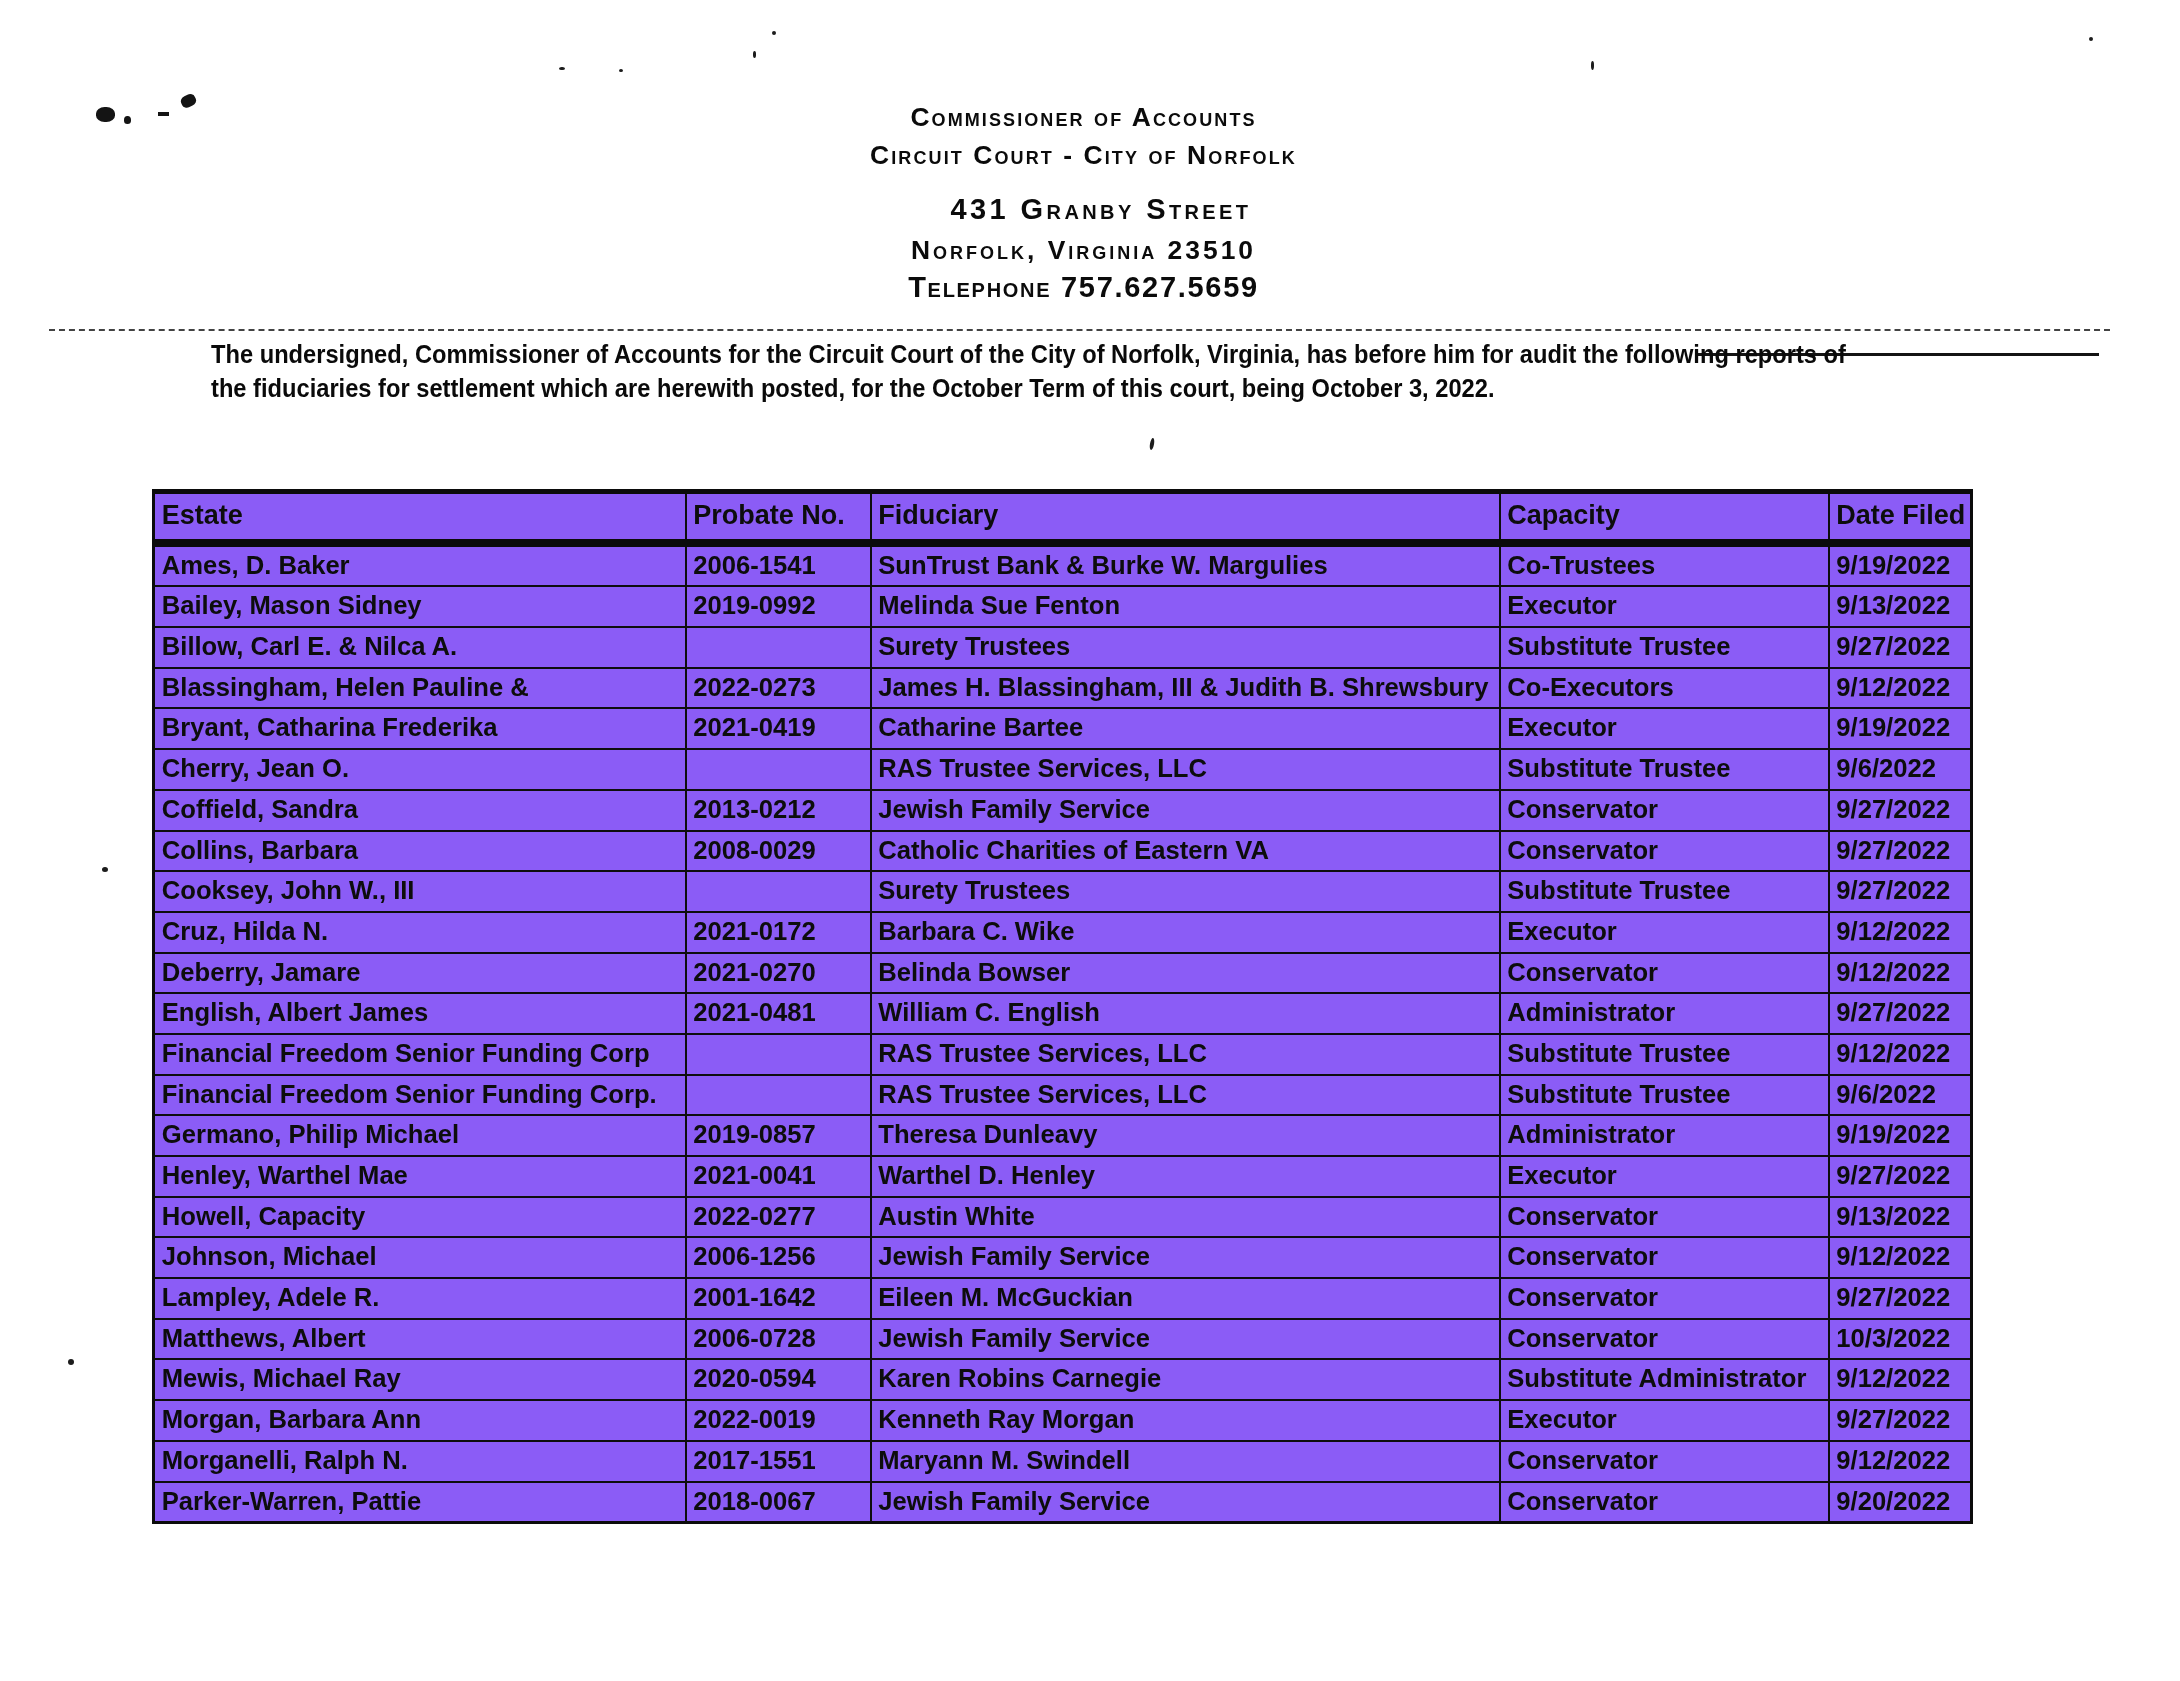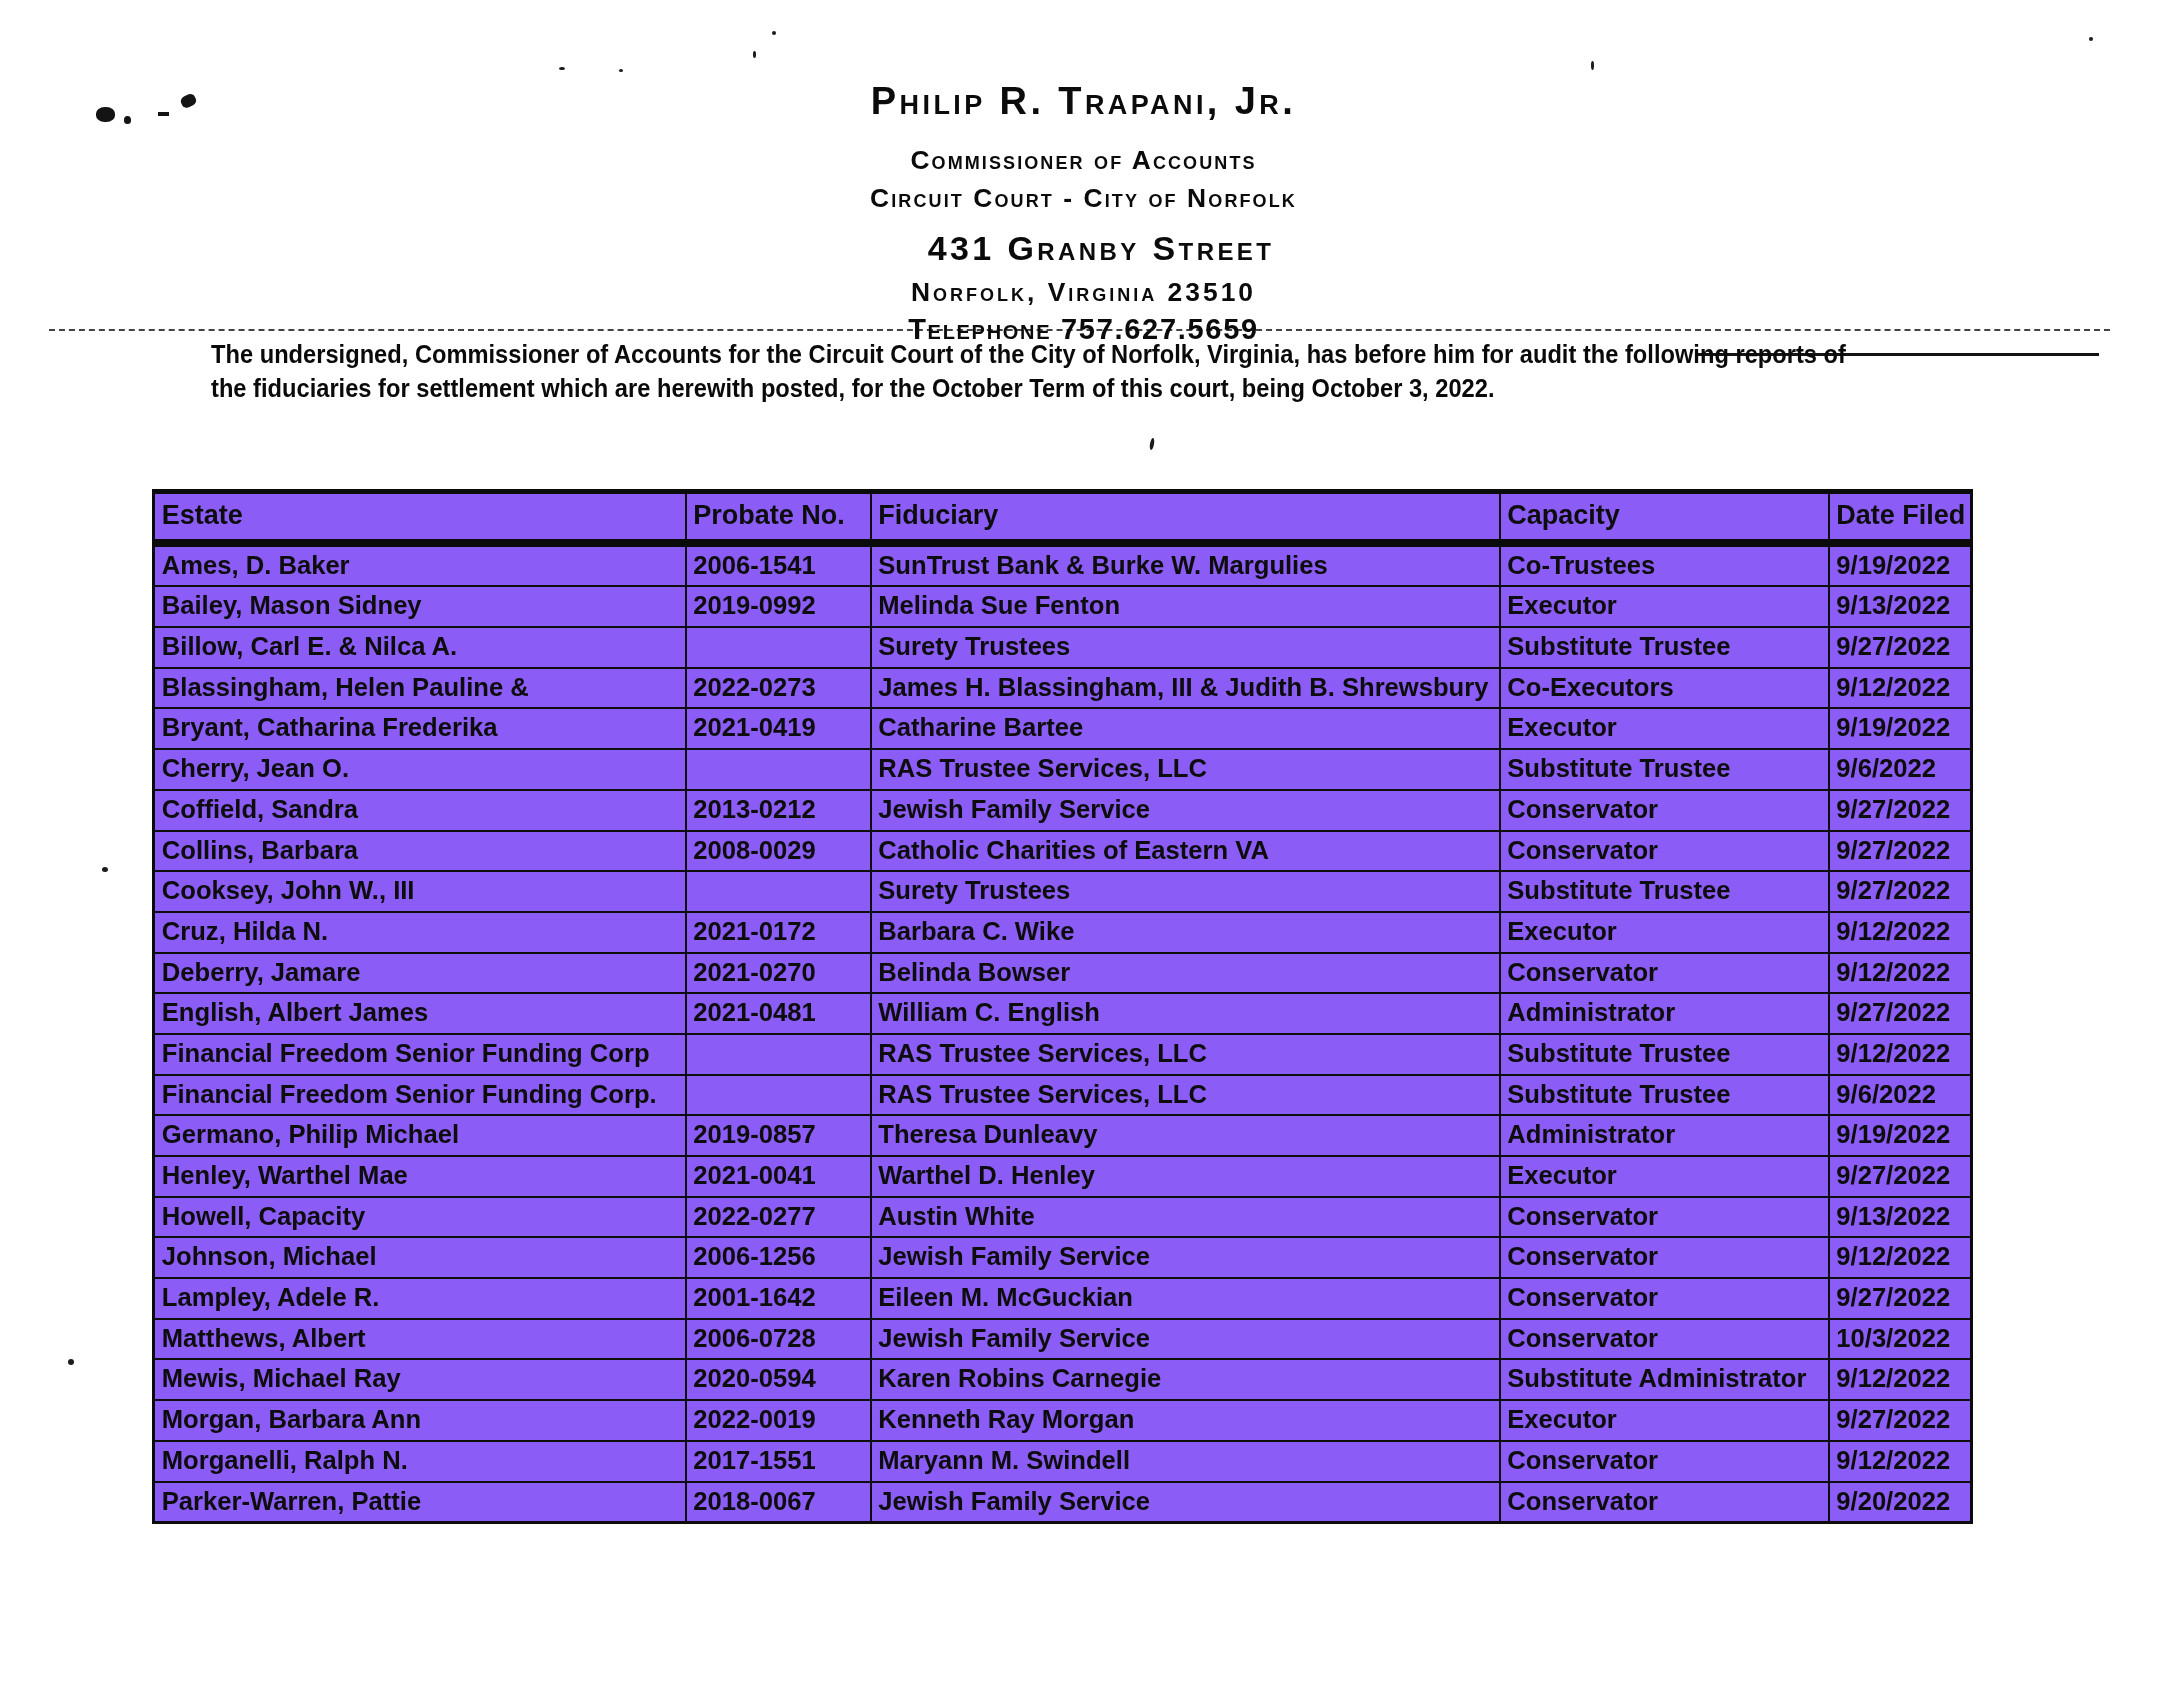--- a/index.html
+++ b/index.html
@@ -20,21 +20,21 @@
     left: 0;
     width: 2167px;
     text-align: center;
     font-variant: small-caps;
     font-weight: 700;
     color: #0b0b0b;
   }
   .lh-name    { font-size: 38px; letter-spacing: 3.4px; }
   .lh-title   { font-size: 26.4px; letter-spacing: 2.1px; margin-top: 22px; }
   .lh-court   { font-size: 26.4px; letter-spacing: 2.1px; margin-top: 6.8px; }
-  .lh-address { font-size: 34px; letter-spacing: 3.4px;   margin-top: 15px; padding-left: 35px; }
+  .lh-address { font-size: 29px; letter-spacing: 3.4px;   margin-top: 22px; padding-left: 35px; }
   .lh-city    { font-size: 26.4px; letter-spacing: 3px; margin-top: 9px; }
   .lh-phone   { font-size: 29px; letter-spacing: 1.7px;   margin-top: 5.1px; }
 
   
   .notice {
     position: absolute;
     left: 211px;
     top: 337px;
     font-size: 25.6px;
     font-weight: 600;
@@ -106,21 +106,20 @@
   <div class="speck" style="top:61px; left:1591px; width:3.4px; height:9.4px;"></div>
   <div class="speck" style="top:37px; left:2089px; width:4.3px; height:4.3px;"></div>
   <div class="speck" style="top:438px; left:1150px; width:4.3px; height:12px; transform:rotate(10deg);"></div>
   <div class="speck" style="top:511px; left:394px; width:5.1px; height:5.1px;"></div>
   <div class="speck" style="top:867px; left:102px; width:6px; height:5.1px;"></div>
   <div class="speck" style="top:1359px; left:68px; width:6px; height:6px;"></div>
   <div class="speck" style="top:1095px; left:1254px; width:4.3px; height:10.2px;"></div>
   <div class="speck" style="top:1187px; left:1259px; width:4.3px; height:8.5px;"></div>
 
   <header class="letterhead">
-    <div class="lh-name">Philip R. Trapani, Jr.</div>
     <div class="lh-title">Commissioner of Accounts</div>
     <div class="lh-court">Circuit Court - City of Norfolk</div>
     <div class="lh-address">431 Granby Street</div>
     <div class="lh-city">Norfolk, Virginia 23510</div>
     <div class="lh-phone">Telephone 757.627.5659</div>
   </header>
 
   <section class="notice">
     <div class="notice-line">The undersigned, Commissioner of Accounts for the Circuit Court of the City of Norfolk, Virginia, has before him for audit the following reports of</div>
     <div class="notice-line">the fiduciaries for settlement which are herewith posted, for the October Term of this court, being October 3, 2022.</div>

